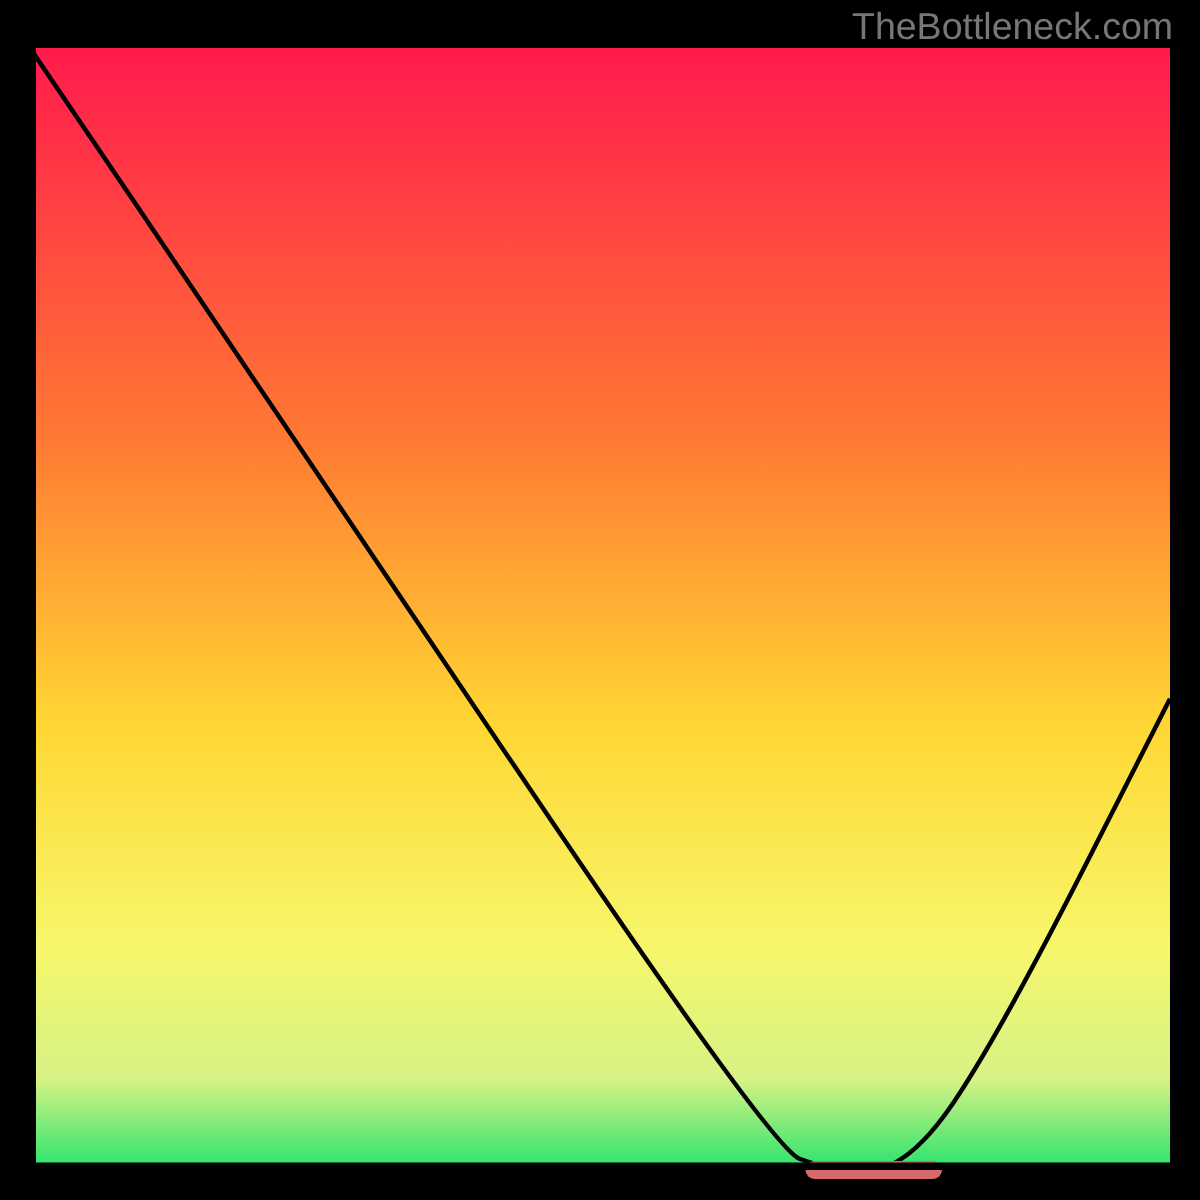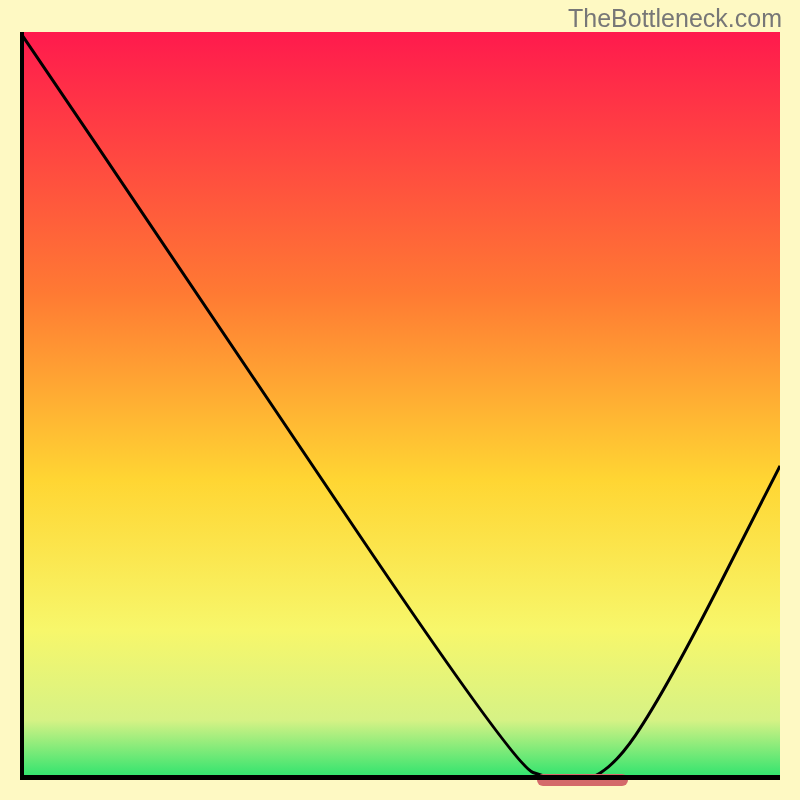--- a/index.html
+++ b/index.html
@@ -7,21 +7,21 @@
     padding: 0;
     width: 800px;
     height: 800px;
     overflow: hidden;
     font-family: Arial, sans-serif;
   }
   .chart-container {
     position: relative;
     width: 800px;
     height: 800px;
-    background: #fef9c3;
+    background: #000000;
   }
   .watermark {
     position: absolute;
     right: 18px;
     top: 4px;
     font-size: 25px;
     color: #777;
     font-family: Arial, sans-serif;
     z-index: 10;
   }

